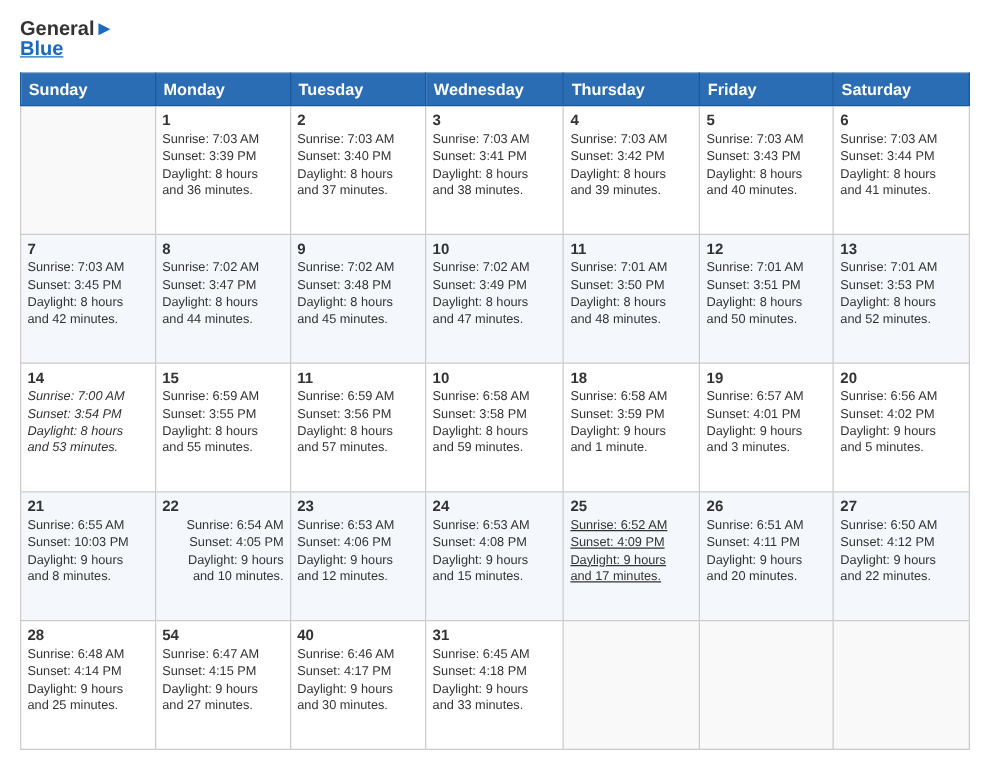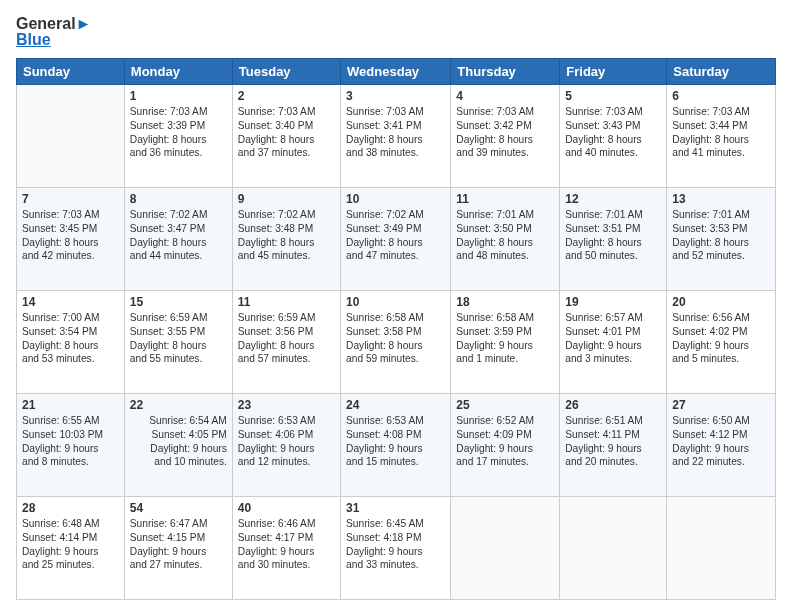--- a/index.html
+++ b/index.html
@@ -204,21 +204,21 @@
             <span class="day-number">13</span>
             <div class="cell-content" style="white-space: pre-line;">Sunrise: 7:01 AM
 Sunset: 3:53 PM
 Daylight: 8 hours
 and 52 minutes.</div>
           </td>
         </tr>
         <tr>
           <td>
             <span class="day-number">14</span>
-            <div class="cell-content" style="white-space: pre-line;">Sunrise: 7:00 AM
+            <div class="cell-content" style="white-space: pre-line; font-style: italic;">Sunrise: 7:00 AM
 Sunset: 3:54 PM
 Daylight: 8 hours
 and 53 minutes.</div>
           </td>
           <td>
             <span class="day-number">15</span>
             <div class="cell-content" style="white-space: pre-line;">Sunrise: 6:59 AM
 Sunset: 3:55 PM
 Daylight: 8 hours
 and 55 minutes.</div>
@@ -283,21 +283,21 @@
           </td>
           <td>
             <span class="day-number">24</span>
             <div class="cell-content" style="white-space: pre-line;">Sunrise: 6:53 AM
 Sunset: 4:08 PM
 Daylight: 9 hours
 and 15 minutes.</div>
           </td>
           <td>
             <span class="day-number">25</span>
-            <div class="cell-content" style="white-space: pre-line;">Sunrise: 6:52 AM
+            <div class="cell-content" style="white-space: pre-line; text-decoration: underline;">Sunrise: 6:52 AM
 Sunset: 4:09 PM
 Daylight: 9 hours
 and 17 minutes.</div>
           </td>
           <td>
             <span class="day-number">26</span>
             <div class="cell-content" style="white-space: pre-line;">Sunrise: 6:51 AM
 Sunset: 4:11 PM
 Daylight: 9 hours
 and 20 minutes.</div>

